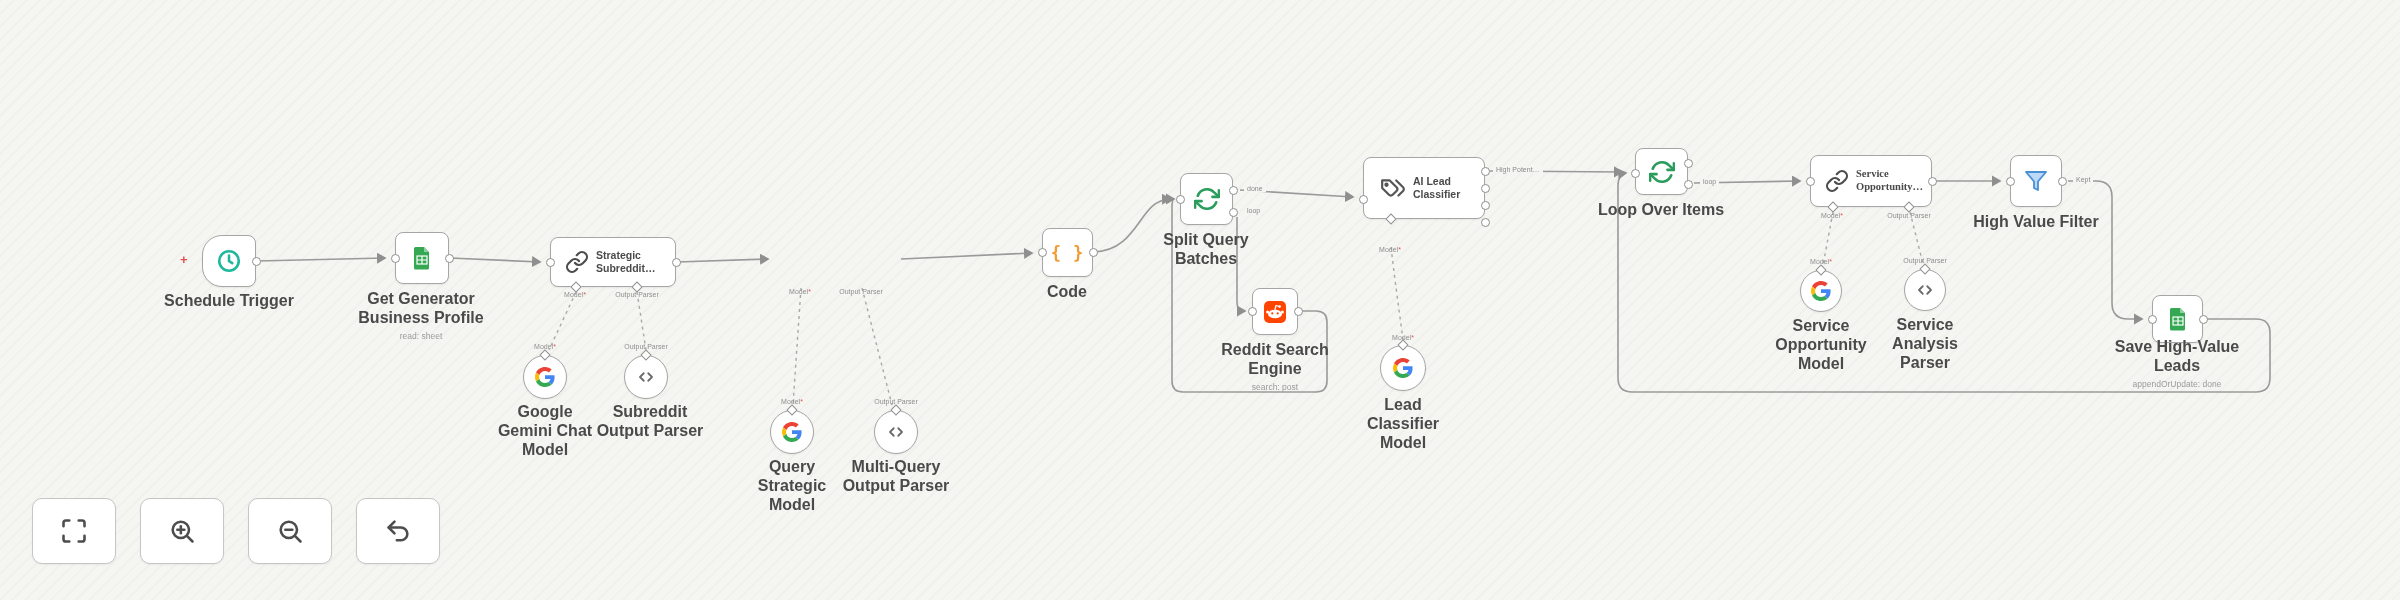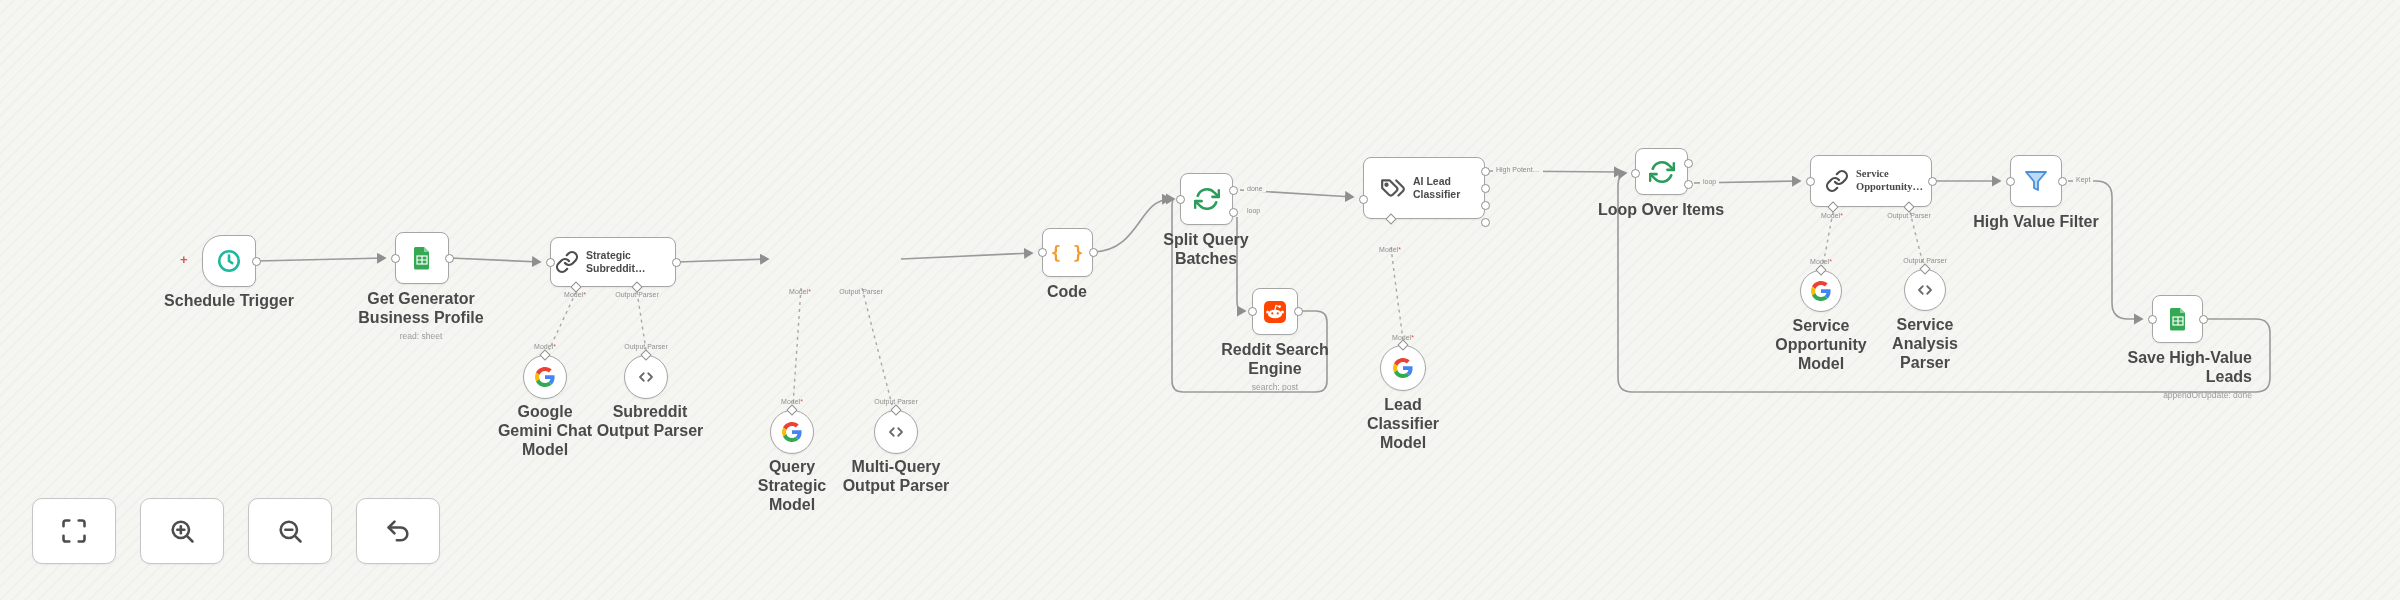--- a/index.html
+++ b/index.html
@@ -107,21 +107,21 @@
       </svg>
     </span>
     <span class="port in"></span>
     <span class="port out"></span>
   </div>
   <div class="nlabel" style="left:346px; top:290px; width:150px;">
     <div class="t">Get Generator Business Profile</div>
     <div class="s">read: sheet</div>
   </div>
 
-  <div class="node" style="left:550px; top:237px; width:126px; height:50px; justify-content:flex-start; padding-left:4px;">
+  <div class="node" style="left:550px; top:237px; width:126px; height:50px; justify-content:flex-start; padding-left:14px;">
     <span class="icon">
       <svg width="24" height="24" viewBox="0 0 24 24" fill="none" stroke="#4d4d4d" stroke-width="2.2" stroke-linecap="round" stroke-linejoin="round">
         <path d="M10 13a5 5 0 0 0 7.54.54l3-3a5 5 0 0 0-7.07-7.07l-1.72 1.71"></path>
         <path d="M14 11a5 5 0 0 0-7.54-.54l-3 3a5 5 0 0 0 7.07 7.07l1.71-1.71"></path>
       </svg>
     </span>
     <span class="ntitle">
       <span>Strategic</span><br>
       <span>Subreddit…</span>
     </span>
@@ -369,21 +369,21 @@
       <svg width="22" height="24" viewBox="0 0 20 24">
         <path d="M3 1h9l5 5v16a1.5 1.5 0 0 1-1.5 1.5h-12A1.5 1.5 0 0 1 2 22V2.5A1.5 1.5 0 0 1 3.5 1Z" fill="#34a853"></path>
         <path d="M12 1l5 5h-5z" fill="#8fd0a3"></path>
         <rect x="5" y="10" width="10" height="8" fill="none" stroke="#fff" stroke-width="1.2"></rect>
         <path d="M5 14h10 M10 10v8" stroke="#fff" stroke-width="1.2"></path>
       </svg>
     </span>
     <span class="port in"></span>
     <span class="port out"></span>
   </div>
-  <div class="nlabel" style="left:2102px; top:349px; width:150px;text-align:right;">
+  <div class="nlabel" style="left:2102px; top:338px; width:150px;">
     <div class="t">Save High-Value Leads</div>
     <div class="s">appendOrUpdate: done</div>
   </div>
 
   <div class="controls">
     <div class="ctrl-btn">
       <span class="icon">
         <svg width="28" height="28" viewBox="0 0 24 24" fill="none" stroke="#4d4d4d" stroke-width="2.2" stroke-linecap="round">
           <path d="M3 8V5a2 2 0 0 1 2-2h3"></path>
             <path d="M16 3h3a2 2 0 0 1 2 2v3"></path>

